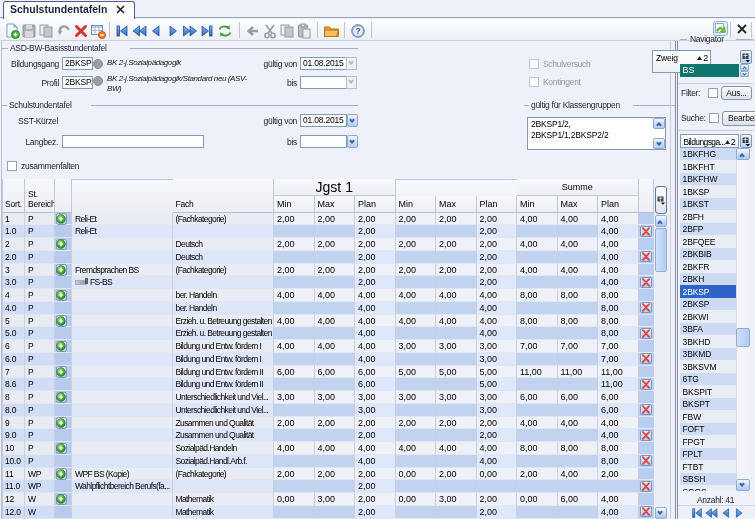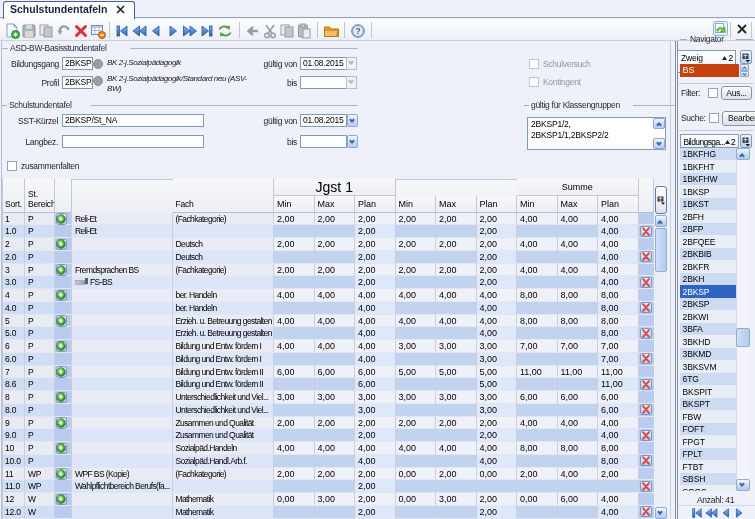--- a/index.html
+++ b/index.html
@@ -184,21 +184,20 @@
 <div class="inp" style="left:300px;top:76px;width:47px;height:13px"></div>
 <div class="abs" style="left:346px;top:76px;width:11px;height:13px;border:1px solid #b9bdc9;background:#f0f1f4">
       <div style="position:absolute;left:2px;top:2px;width:4px;height:4px;border-right:2px solid #b4b8c2;border-bottom:2px solid #b4b8c2;transform:rotate(45deg)"></div>
     </div>
 <div class="cbd" style="left:529px;top:77px"></div>
 <div class="lbl" style="left:543px;top:77px;color:#9097a5">Kontingent</div>
 <div class="gline" style="left:2px;top:105px;width:5px"></div>
 <div class="glab" style="left:9px;top:100px">Schulstundentafel</div>
 <div class="gline" style="left:91px;top:105px;width:267px"></div>
 <div class="rlbl" style="left:0px;top:116px;width:58px">SST-Kürzel</div>
-<div class="inp" style="left:62px;top:114px;width:142px;height:13px">2BKSP/St_NA</div>
 <div class="rlbl" style="left:230px;top:116px;width:67px">gültig von</div>
 <div class="inp" style="left:300px;top:114px;width:47px;height:13px">01.08.2015</div>
 <div class="abs" style="left:347px;top:114px;width:11px;height:13px;background:linear-gradient(#f2f7fe,#cfe0f8 45%,#b4cdf2);border:1px solid #8fa8cc;border-radius:2px">
       <div style="position:absolute;left:2.0px;top:3.0px;width:4px;height:4px;border-right:2px solid #4066a8;border-bottom:2px solid #4066a8;transform:rotate(45deg)"></div>
     </div>
 <div class="rlbl" style="left:0px;top:137px;width:58px">Langbez.</div>
 <div class="inp" style="left:62px;top:135px;width:142px;height:13px"></div>
 <div class="rlbl" style="left:230px;top:137px;width:67px">bis</div>
 <div class="inp" style="left:300px;top:135px;width:47px;height:13px"></div>
 <div class="abs" style="left:347px;top:135px;width:11px;height:13px;background:linear-gradient(#f2f7fe,#cfe0f8 45%,#b4cdf2);border:1px solid #8fa8cc;border-radius:2px">
@@ -850,34 +849,34 @@
 <div class="abs" style="left:654.5px;top:228px;width:12px;height:44px;background:linear-gradient(90deg,#cfe0f8,#b1ccf2);border:1px solid #93acd0;border-radius:2px"></div>
 <div class="abs" style="left:654.5px;top:506.5px;width:12px;height:12px;background:linear-gradient(#f4f9ff,#cfe0f8 45%,#afc9f0);border:1px solid #93acd0;border-radius:2px">
       <div style="position:absolute;left:2.5px;top:2.0px;width:4px;height:4px;border-right:2px solid #4066a8;border-bottom:2px solid #4066a8;transform:rotate(45deg)"></div>
     </div>
 <div class="abs" style="left:670px;top:41px;width:1px;height:478px;background:#c8ccd8"></div>
 <div class="abs" style="left:674.5px;top:41px;width:1px;height:478px;background:#878da0"></div>
 <div class="abs" style="left:676.5px;top:41px;width:1px;height:478px;background:#878da0"></div>
 <div class="gline" style="left:680px;top:39px;width:7px"></div>
 <div class="glab" style="left:690px;top:34px">Navigator</div>
 <div class="gline" style="left:736px;top:39px;width:17px"></div>
-<div class="abs" style="left:677px;top:50px;width:59px;height:23px;background:linear-gradient(#ffffff,#eef0f5);border:1px solid #7f9db9;font-size:8.5px;letter-spacing:-0.2px;overflow:hidden;white-space:nowrap">
+<div class="abs" style="left:652px;top:50px;width:59px;height:23px;background:linear-gradient(#ffffff,#eef0f5);border:1px solid #7f9db9;font-size:8.5px;letter-spacing:-0.2px;overflow:hidden;white-space:nowrap">
       <span style="position:absolute;left:3px;top:2px">Zweig</span>
       <span style="position:absolute;right:2px;top:2px"><svg width="7" height="7" viewBox="0 0 7 7" style="vertical-align:middle">
           <path d="M3.5 1 L6 5 L1 5 Z" fill="#222"></path>
         </svg><span style="font-size:9px">2</span></span>
     </div>
 <div class="abs" style="left:740px;top:50px;width:11.5px;height:13.5px;background:linear-gradient(#f2f7fe,#cfe0f8 50%,#bcd2f2);border:1px solid #7f9db9;border-radius:2px">
       <svg width="9" height="10" style="position:absolute;left:0.75px;top:1.75px" viewBox="0 0 9 10">
         <rect x="0.5" y="0.5" width="6" height="5.5" fill="#3a3f48"></rect>
         <path d="M1.5 2.5 h4 M3.3 0.5 v5" stroke="#fff" stroke-width="0.7"></path>
         <path d="M3.5 7 h4.5 l-2.2 2.5 z" fill="#111"></path>
       </svg>
     </div>
-<div class="abs" style="left:679.5px;top:64px;width:59px;height:12.5px;background:#c2410c;color:#fff;font-size:10px;padding:1px 0 0 3px;font-size:9px">BS</div>
+<div class="abs" style="left:679.5px;top:64px;width:59px;height:12.5px;background:#0f766e;color:#fff;font-size:10px;padding:1px 0 0 3px;font-size:9px">BS</div>
 <div class="abs" style="left:740px;top:64px;width:9px;height:6.5px;background:linear-gradient(#f4f9ff,#cfe0f8 45%,#afc9f0);border:1px solid #93acd0;border-radius:1px">
       <div style="position:absolute;left:1.5px;top:2.25px;width:3px;height:3px;border-right:1.6px solid #4066a8;border-bottom:1.6px solid #4066a8;transform:rotate(225deg)"></div>
     </div>
 <div class="abs" style="left:740px;top:70.5px;width:9px;height:6.5px;background:linear-gradient(#f4f9ff,#cfe0f8 45%,#afc9f0);border:1px solid #93acd0;border-radius:1px">
       <div style="position:absolute;left:1.5px;top:0.25px;width:3px;height:3px;border-right:1.6px solid #4066a8;border-bottom:1.6px solid #4066a8;transform:rotate(45deg)"></div>
     </div>
 <div class="abs" style="left:679px;top:82.5px;width:74px;height:1px;background:#c6cad6"></div>
 <div class="lbl" style="left:681px;top:88px">Filter:</div>
 <div class="cb" style="left:708px;top:87.5px"></div>
 <div class="btn" style="left:721px;top:85.5px;width:31px;height:14.5px">Aus...</div>

